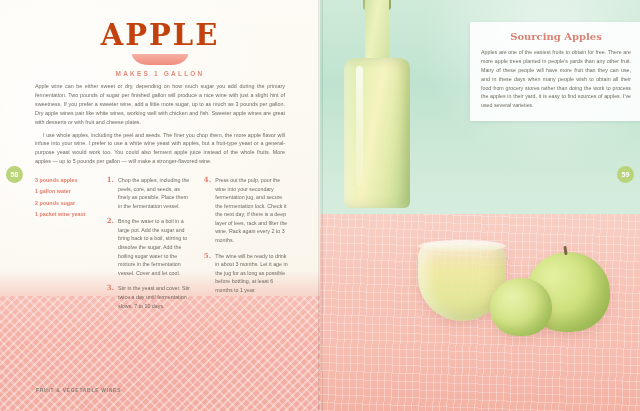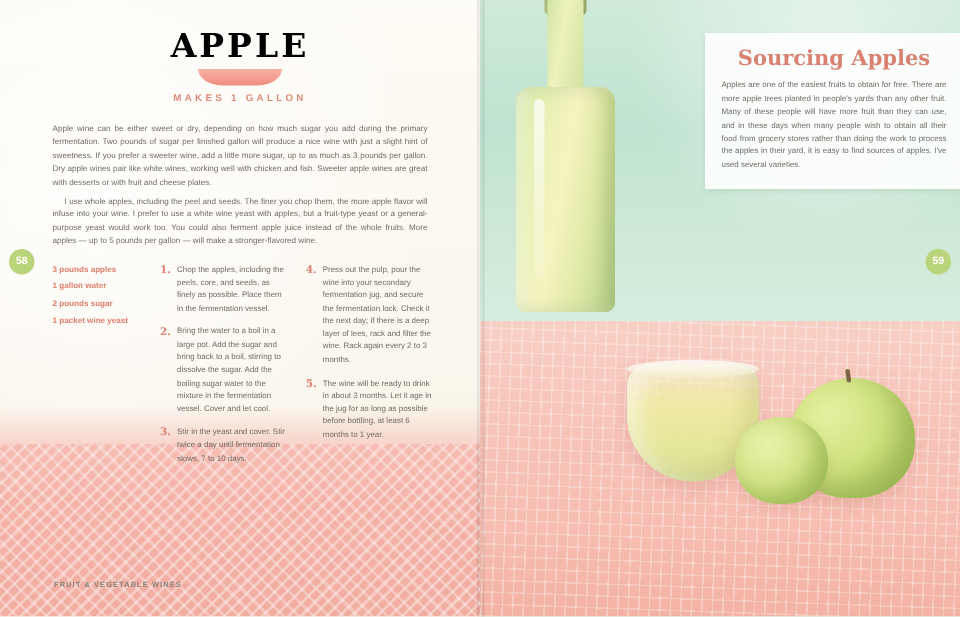--- a/index.html
+++ b/index.html
@@ -63,23 +63,23 @@
   .title-block {
     position: absolute;
     top: 18px;
     left: 0;
     right: 0;
     text-align: center;
   }
   .recipe-title {
     font-family: "DejaVu Serif", serif;
     font-weight: bold;
-    font-size: 22px;
+    font-size: 29px;
     letter-spacing: 2px;
-    color: #000000;
+    color: #c2410c;
     margin: 0;
   }
   .title-swoosh {
     width: 56px;
     height: 11px;
     margin: 2px auto 0;
     border-radius: 0 0 40px 40px / 0 0 26px 26px;
     background: linear-gradient(180deg, #f6b1a5, #ef8d7e);
   }
   .makes-label {
@@ -296,21 +296,21 @@
     top: 22px;
     left: 150px;
     width: 150px;
     padding: 9px 11px 11px;
     background: rgba(255,255,255,0.88);
     box-shadow: 0 1px 4px rgba(0,0,0,.08);
   }
   .sourcing-title {
     font-family: "DejaVu Serif", serif;
     font-weight: bold;
-    font-size: 14px;
+    font-size: 10px;
     color: #d98272;
     text-align: center;
     margin: 0 0 6px 0;
   }
   .sourcing-text {
     font-size: 5.3px;
     line-height: 1.68;
     color: #6f6b63;
     text-align: justify;
     margin: 0;

